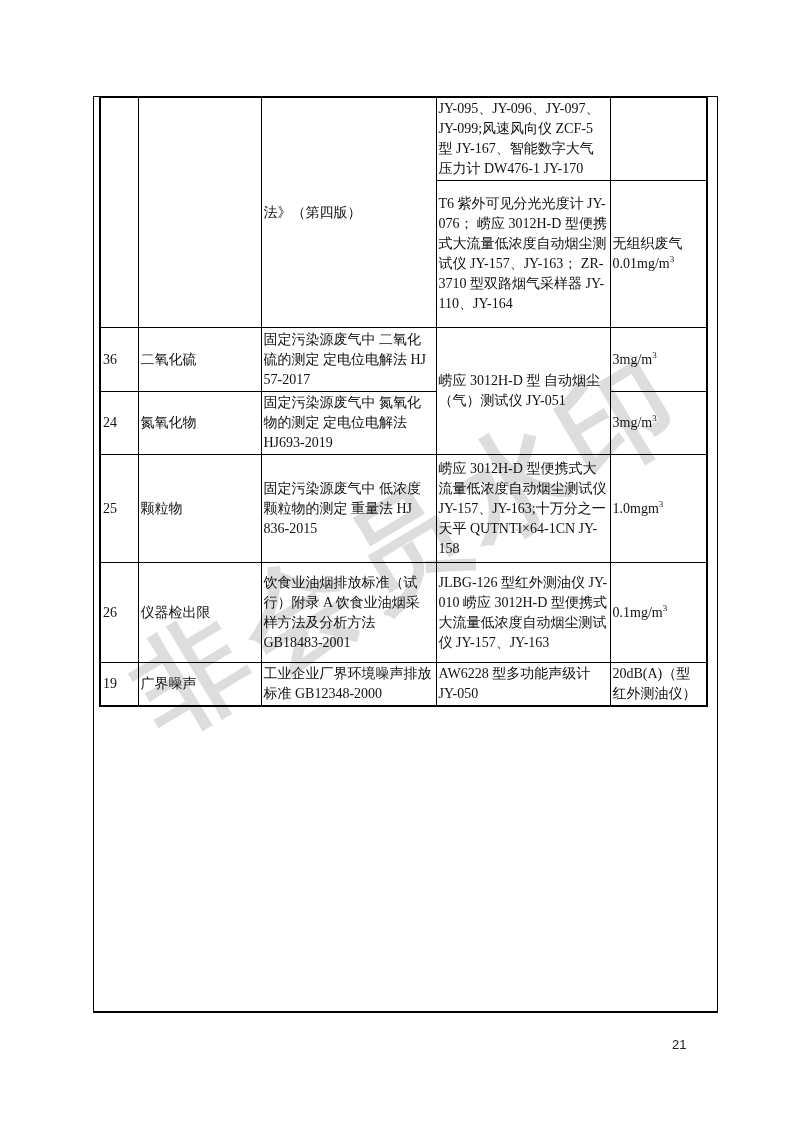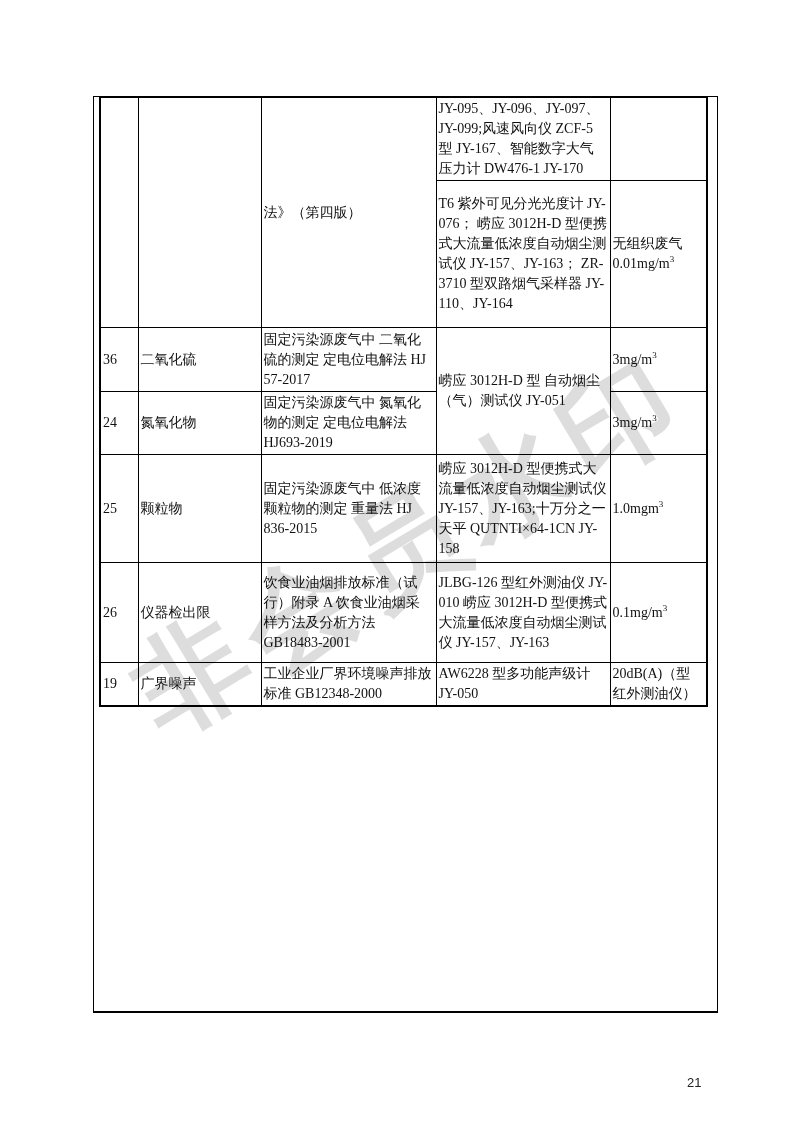--- a/index.html
+++ b/index.html
@@ -70,27 +70,26 @@
     border-top: 2px solid #000;
   }
   td.top-align { vertical-align: top; padding-top: 2px; }
   sup.u3 {
     font-size: 9px;
     line-height: 0;
     vertical-align: super;
   }
   .page-number {
     position: absolute;
-    left: 687px;
+    left: 672px;
     top: 1037px;
     font-size: 13px;
     font-family: "Liberation Sans", "DejaVu Sans", sans-serif;
     color: #222;
     z-index: 2;
-    margin-top: 38px;
   }
 </style>
 </head>
 <body>
 
 <div class="watermark">非会员水印</div>
 
 <div class="frame">
   <table class="monitor">
     <colgroup>

